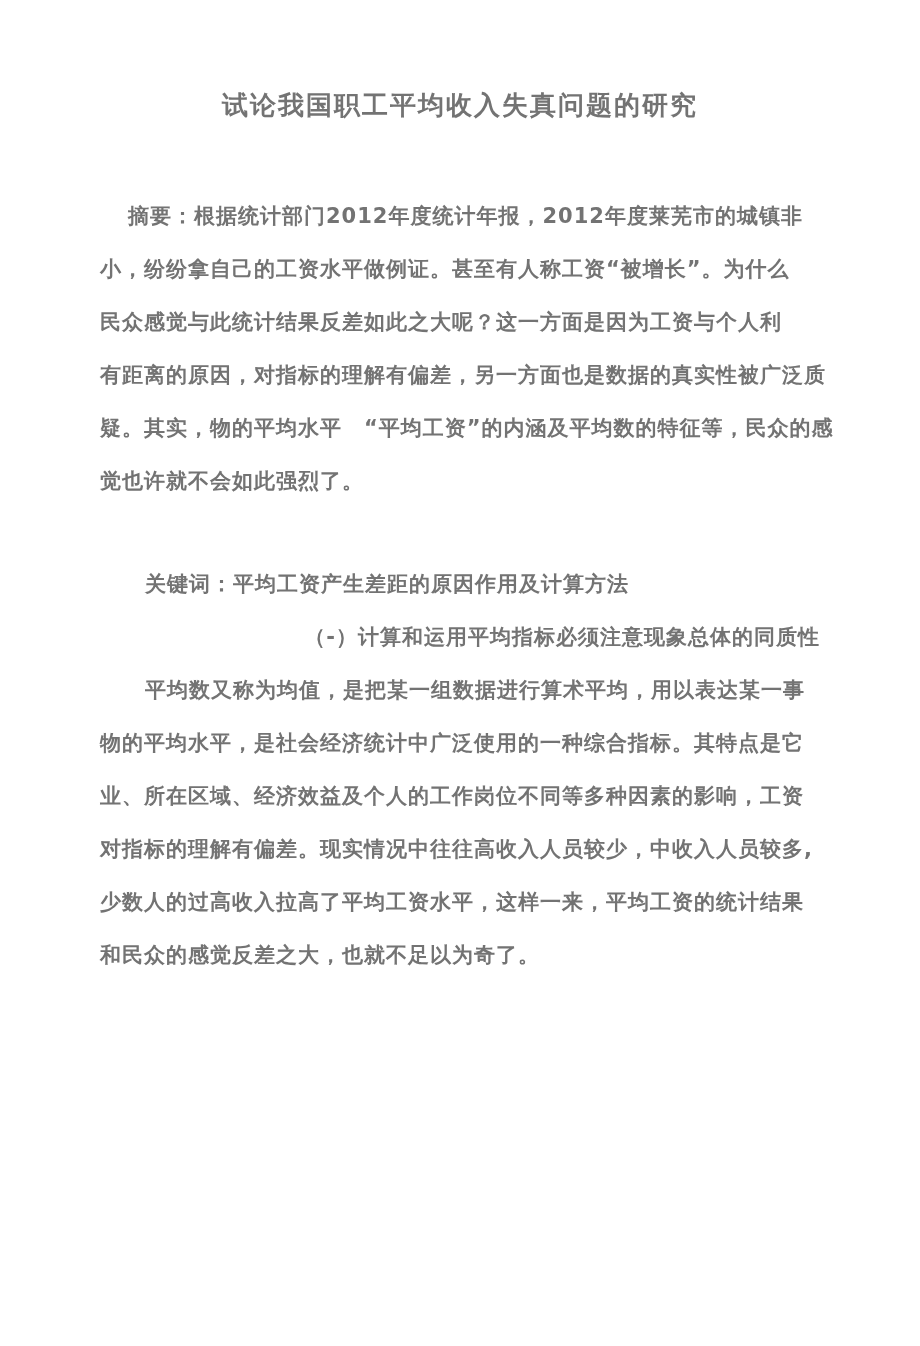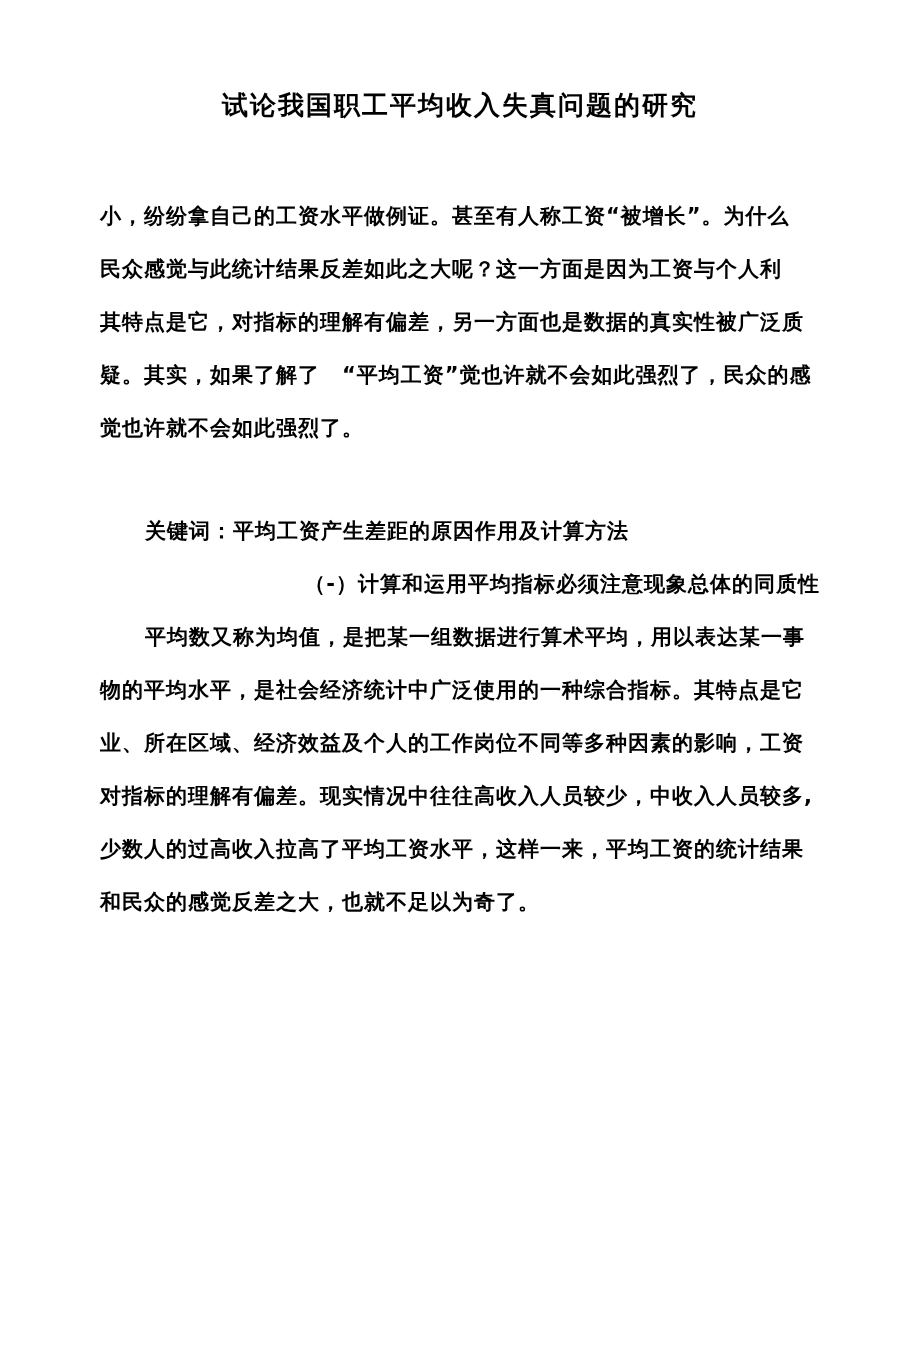--- a/index.html
+++ b/index.html
@@ -10,21 +10,21 @@
   .doc {
     position: relative;
     width: 920px;
     min-height: 1346px;
     margin: 0 auto;
     background: #ffffff;
     box-sizing: border-box;
     padding: 60px 100px 40px 100px;
     font-family: "DejaVu Sans", "Liberation Sans", sans-serif;
     font-weight: 700;
-    color: #000000;
+    color: #737373;
   }
   .title {
     margin: 28px 0 0 0;
     font-size: 26px;
     line-height: 34px;
     text-align: center;
     letter-spacing: 2px;
     font-weight: 700;
   }
   .doc-line, .line {
@@ -40,24 +40,25 @@
   .body-para { margin-top: 0; }
 </style>
 </head>
 <body>
 
 <div class="doc">
 
   <h1 class="title">试论我国职工平均收入失真问题的研究</h1>
 
   <div class="para abstract">
+      <div class="doc-line" style="text-indent: 28px;">摘要：根据统计部门2012年度统计年报，2012年度莱芜市的城镇非</div>
       <div class="doc-line">小，纷纷拿自己的工资水平做例证。甚至有人称工资“被增长”。为什么</div>
       <div class="doc-line">民众感觉与此统计结果反差如此之大呢？这一方面是因为工资与个人利</div>
-      <div class="doc-line">其特点是它，对指标的理解有偏差，另一方面也是数据的真实性被广泛质</div>
-      <div class="doc-line">疑。其实，如果了解了　“平均工资”觉也许就不会如此强烈了，民众的感</div>
+      <div class="doc-line">有距离的原因，对指标的理解有偏差，另一方面也是数据的真实性被广泛质</div>
+      <div class="doc-line">疑。其实，物的平均水平　“平均工资”的内涵及平均数的特征等，民众的感</div>
       <div class="doc-line">觉也许就不会如此强烈了。</div>
     </div>
 
   <div class="line keywords">关键词：平均工资产生差距的原因作用及计算方法</div>
 
 
   <div class="line heading2">（-）计算和运用平均指标必须注意现象总体的同质性</div>
 
   <div class="para body-para">
       <div class="doc-line" style="text-indent: 45px;">平均数又称为均值，是把某一组数据进行算术平均，用以表达某一事</div>

